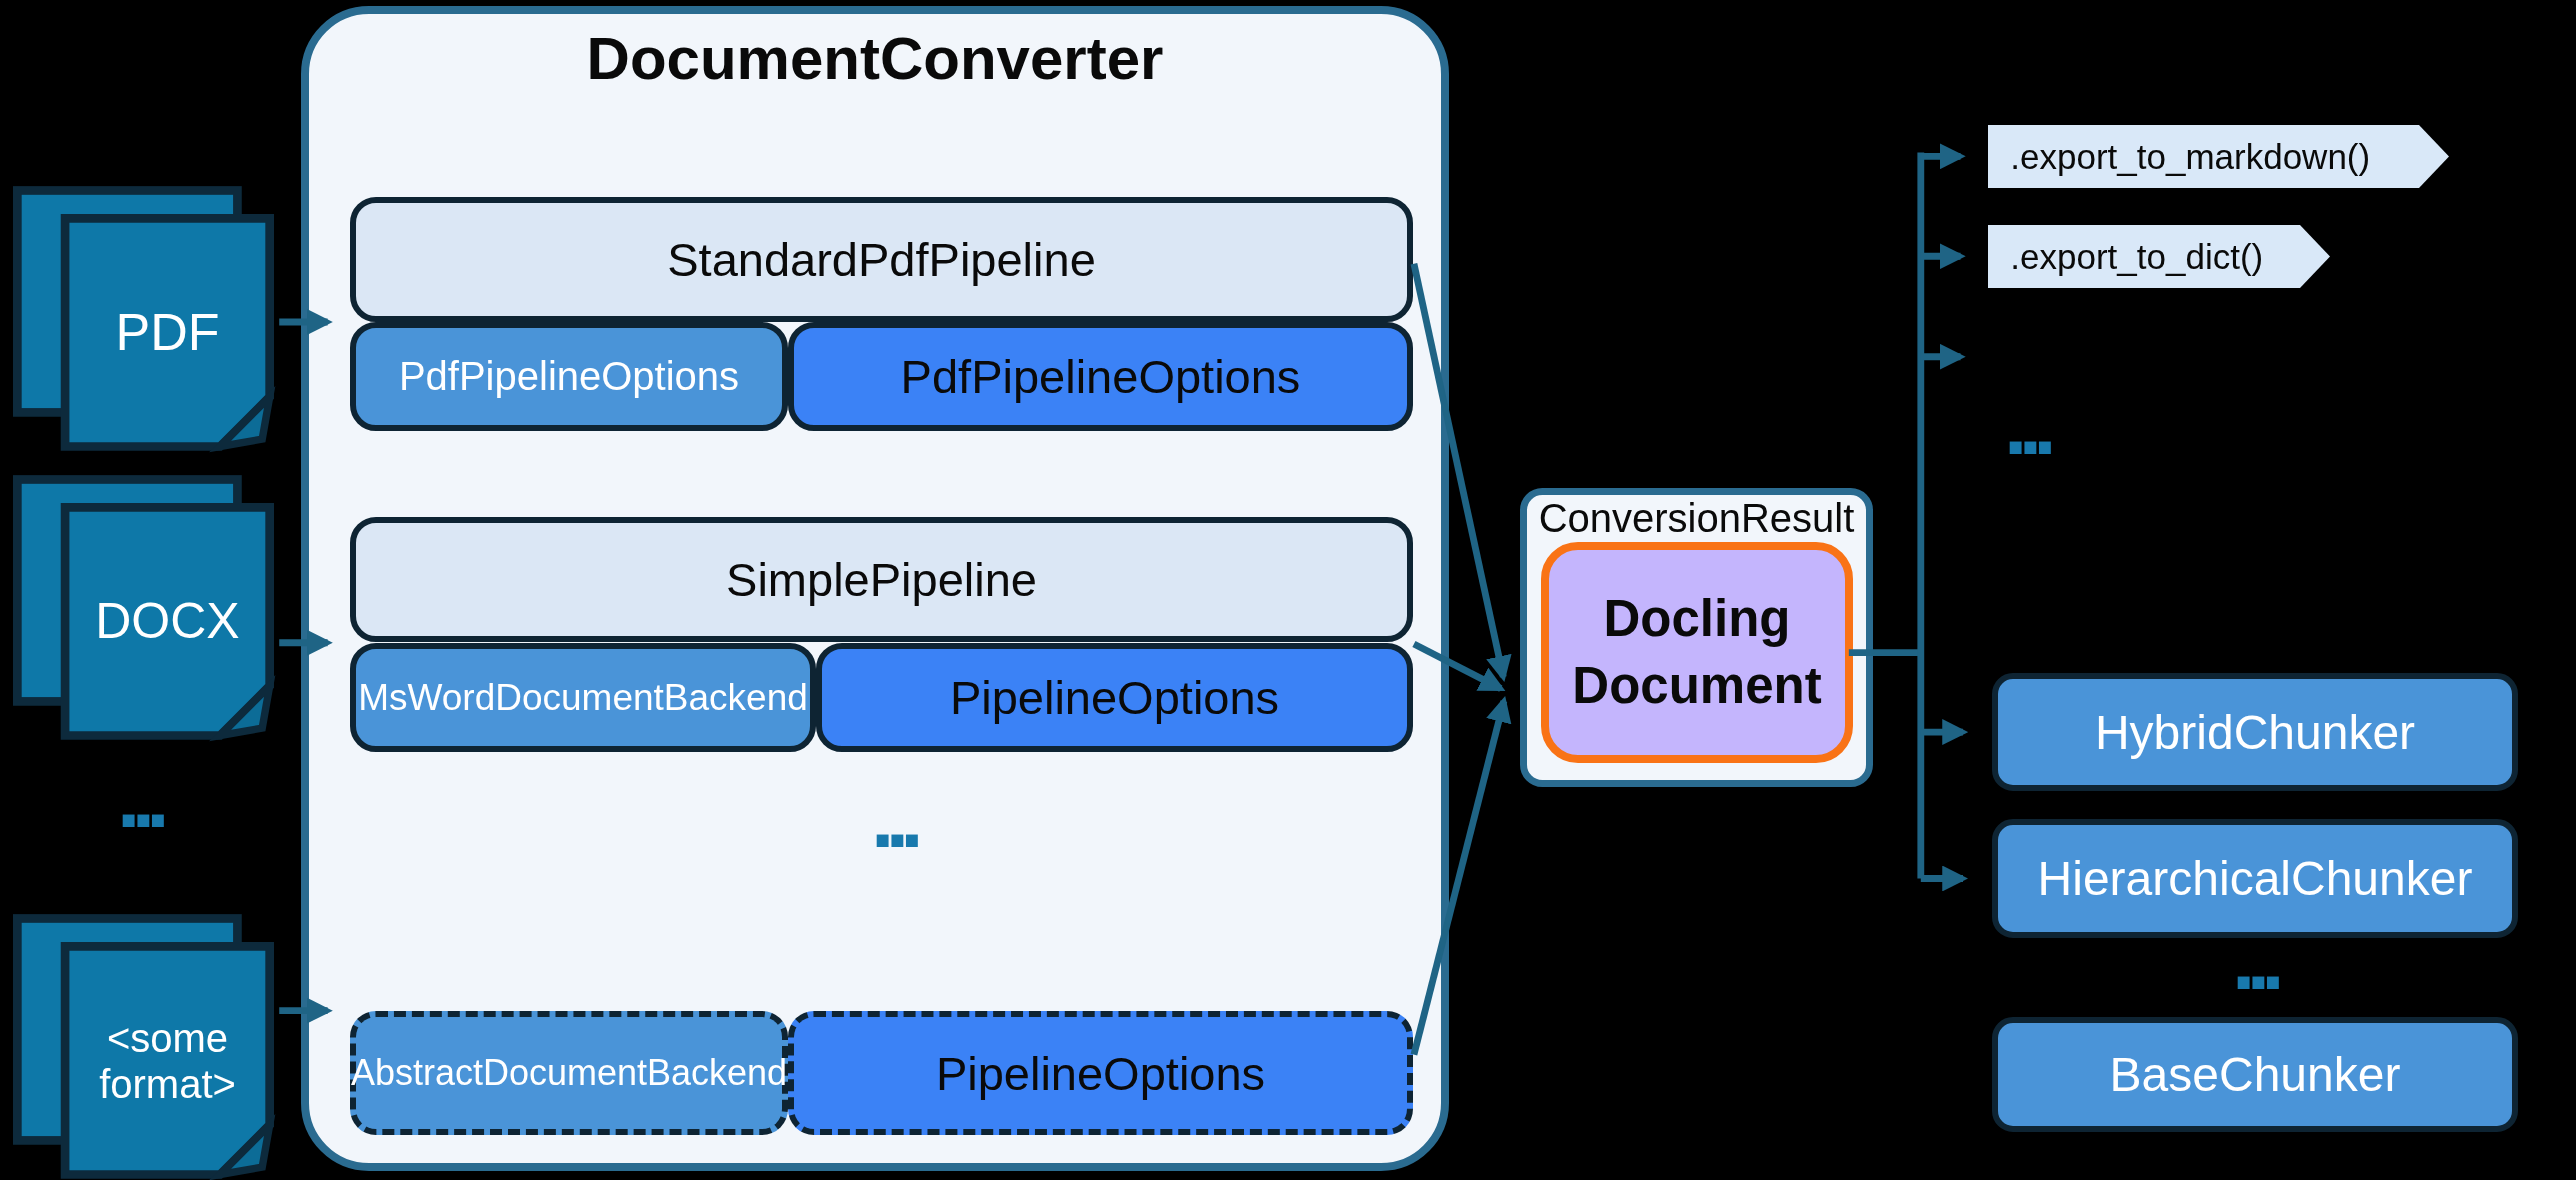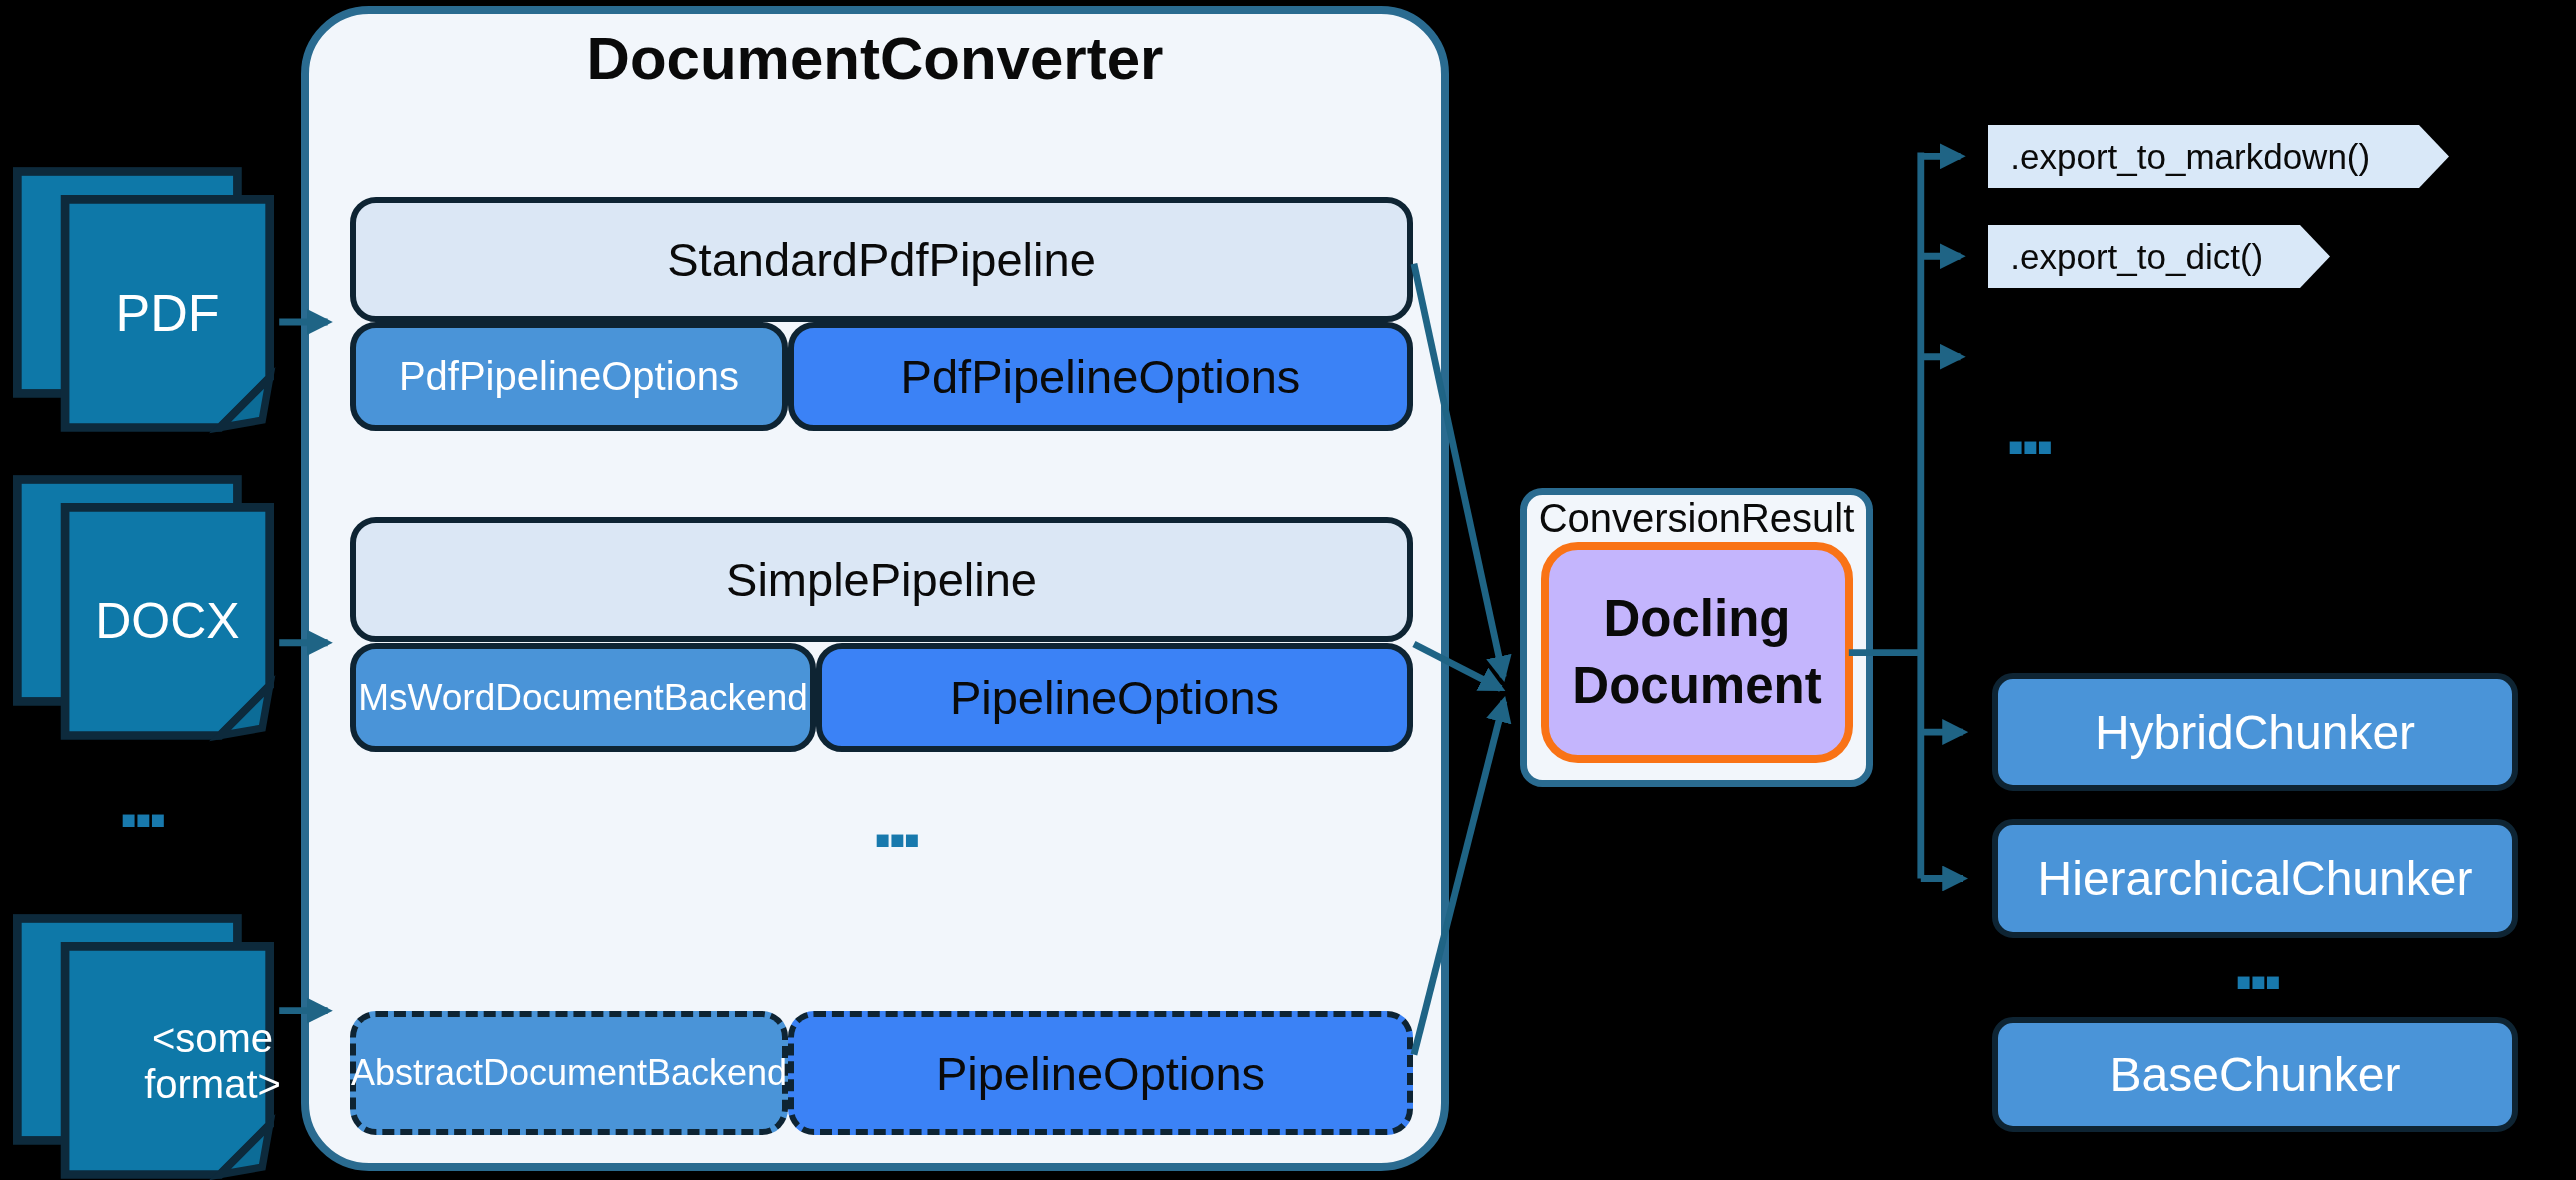--- a/index.html
+++ b/index.html
@@ -55,21 +55,21 @@
   .lines{position:absolute;left:0;top:0;z-index:5;}
 </style>
 </head>
 <body>
 
 <div class="stage">
 
   <div class="converter"></div>
   <div class="converter-title">DocumentConverter</div>
 
-  <div class="doc-icon" style="left:13px;top:167px;">
+  <div class="doc-icon" style="left:13px;top:186px;">
     <svg width="261" height="265" viewBox="0 0 421 427">
       <rect x="7" y="7" width="355" height="358" fill="#0e78a8" stroke="#0d2a3c" stroke-width="14"></rect>
       <path d="M84,52 H414 V340 L334,420 H84 Z" fill="#0e78a8" stroke="#0d2a3c" stroke-width="14"></path>
       <path d="M334,420 L414,340 L402,408 Z" fill="#0c6c97" stroke="#0d2a3c" stroke-width="12"></path>
     </svg>
     <div class="doc-label" style="font-size:52px;">PDF</div>
   </div>
 
   <div class="doc-icon" style="left:13px;top:475px;padding-left:12px;">
     <svg width="261" height="265" viewBox="0 0 421 427">
@@ -81,21 +81,21 @@
   </div>
 
   <div class="dots" style="left:117px;top:756px;">...</div>
 
   <div class="doc-icon" style="left:13px;top:914px;">
     <svg width="261" height="265" viewBox="0 0 421 427">
       <rect x="7" y="7" width="355" height="358" fill="#0e78a8" stroke="#0d2a3c" stroke-width="14"></rect>
       <path d="M84,52 H414 V340 L334,420 H84 Z" fill="#0e78a8" stroke="#0d2a3c" stroke-width="14"></path>
       <path d="M334,420 L414,340 L402,408 Z" fill="#0c6c97" stroke="#0d2a3c" stroke-width="12"></path>
     </svg>
-    <div class="doc-label" style="font-size:40px;padding:12px 31px;margin-left:45px;">&lt;some format&gt;</div>
+    <div class="doc-label" style="font-size:40px;padding:12px 31px;">&lt;some format&gt;</div>
   </div>
 
   <div class="pbox" style="left:350px;top:197px;width:1063px;height:125px;">
     <span>StandardPdfPipeline</span>
   </div>
   <div class="bbox" style="left:350px;top:322px;width:438px;height:109px;font-size:40px;">
     <span>PdfPipelineOptions</span>
   </div>
   <div class="obox" style="left:788px;top:322px;width:625px;height:109px;">
     <span>PdfPipelineOptions</span>

